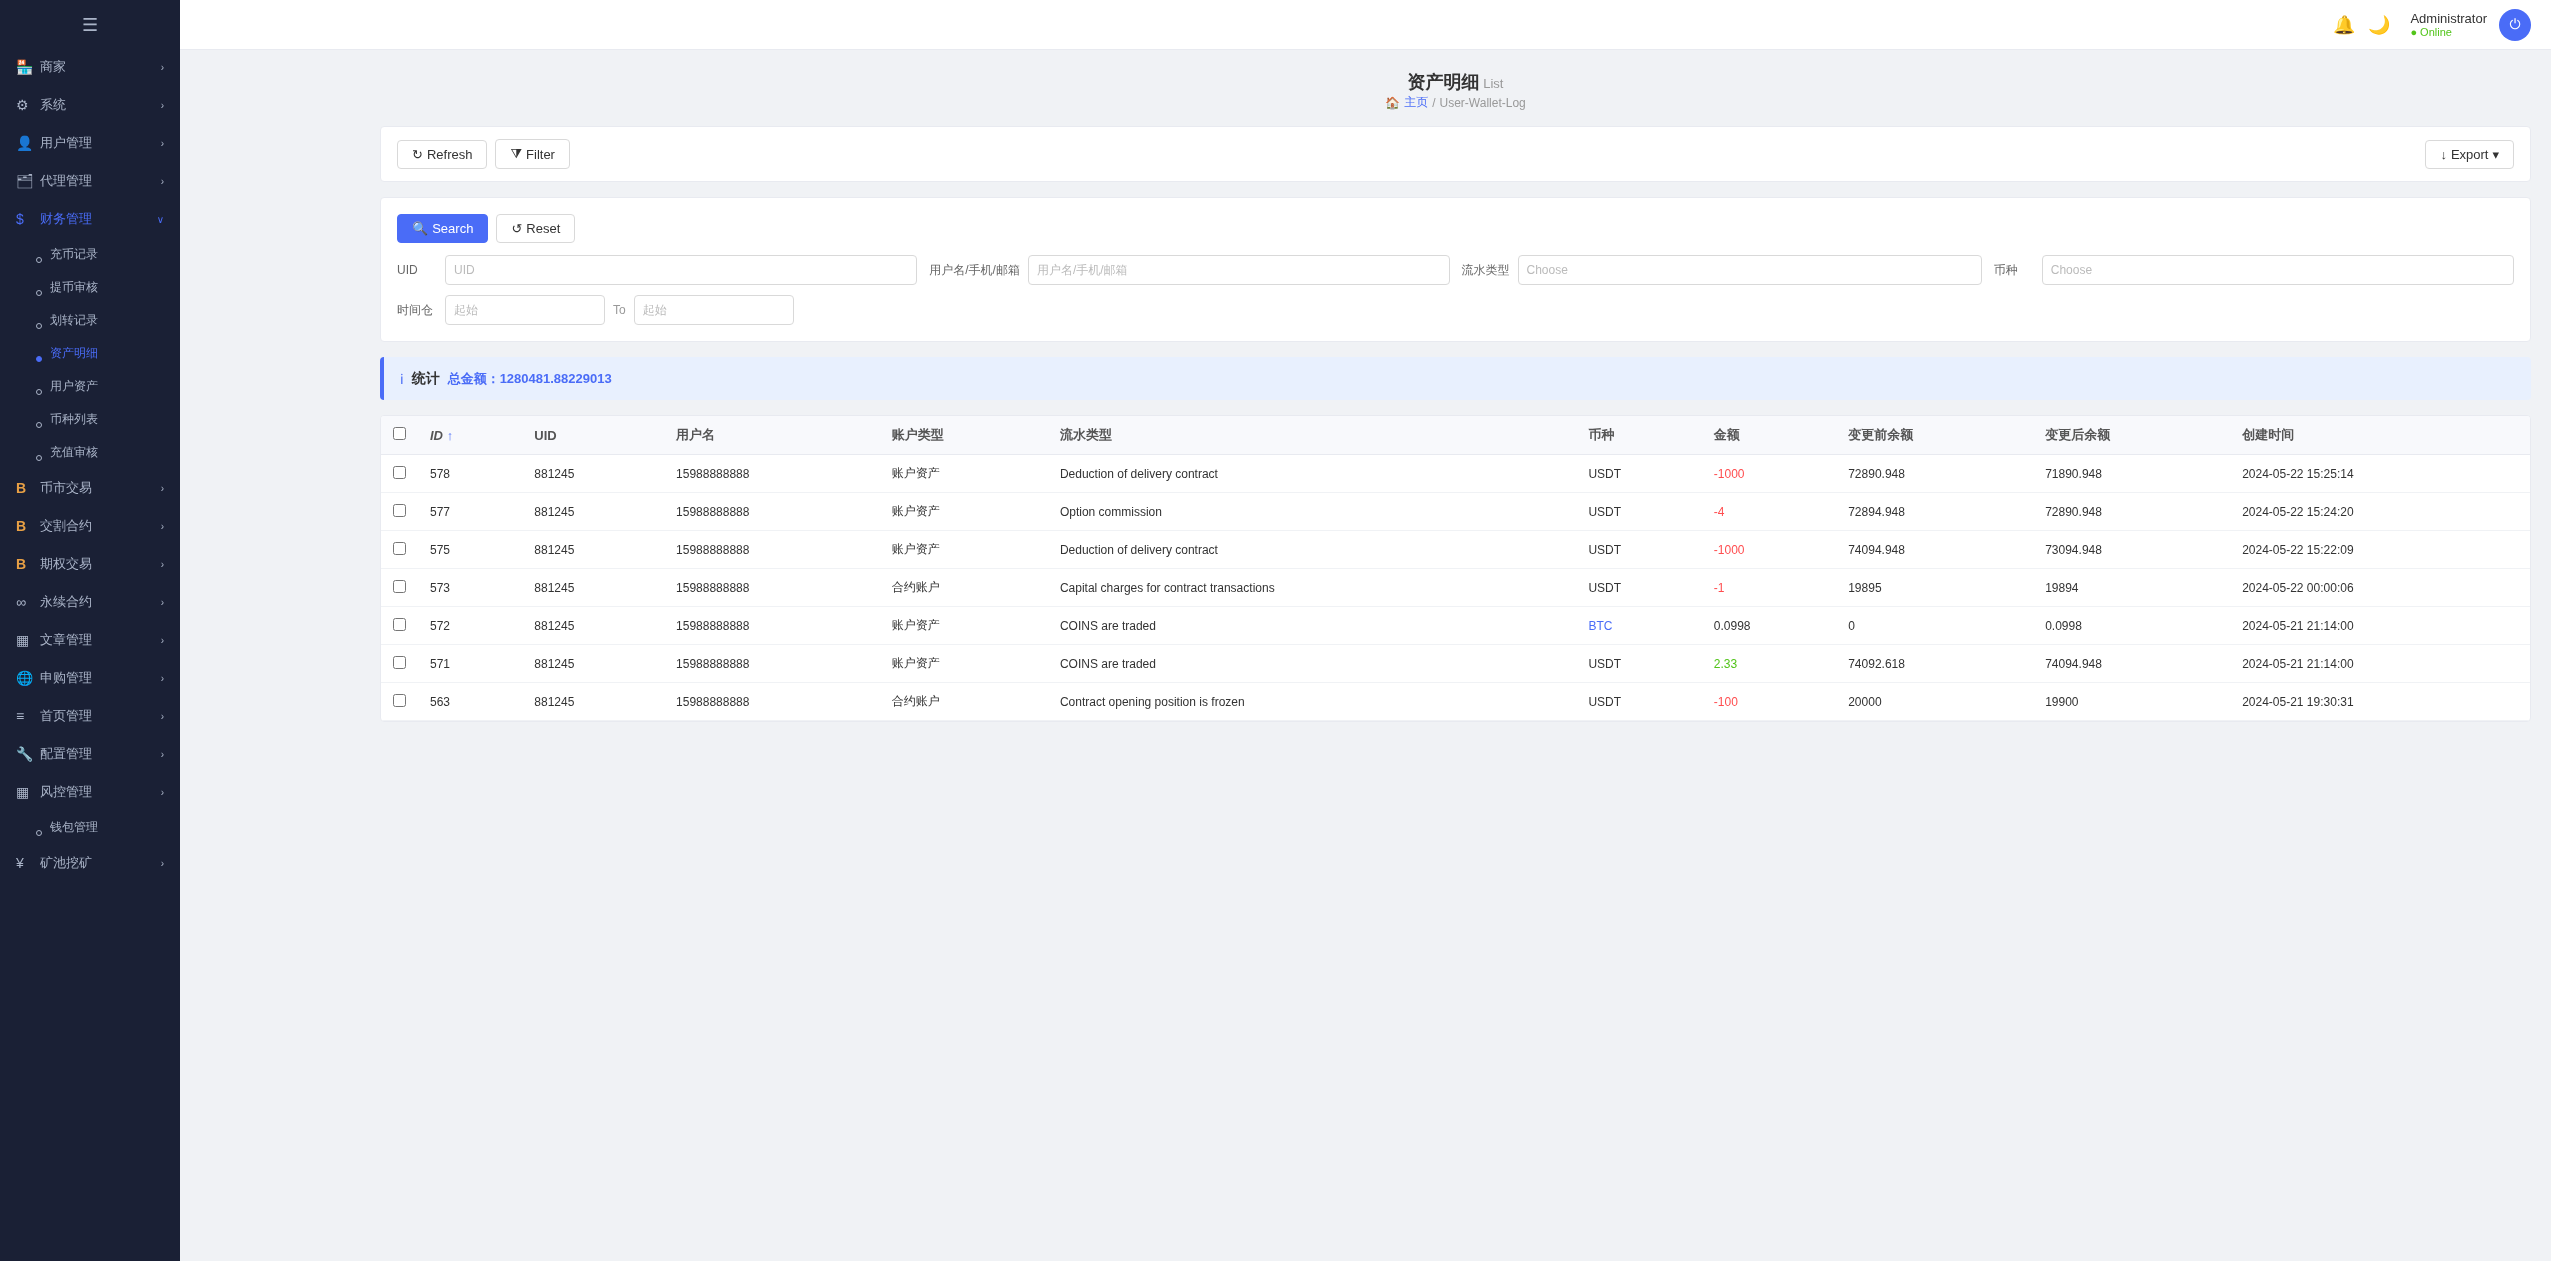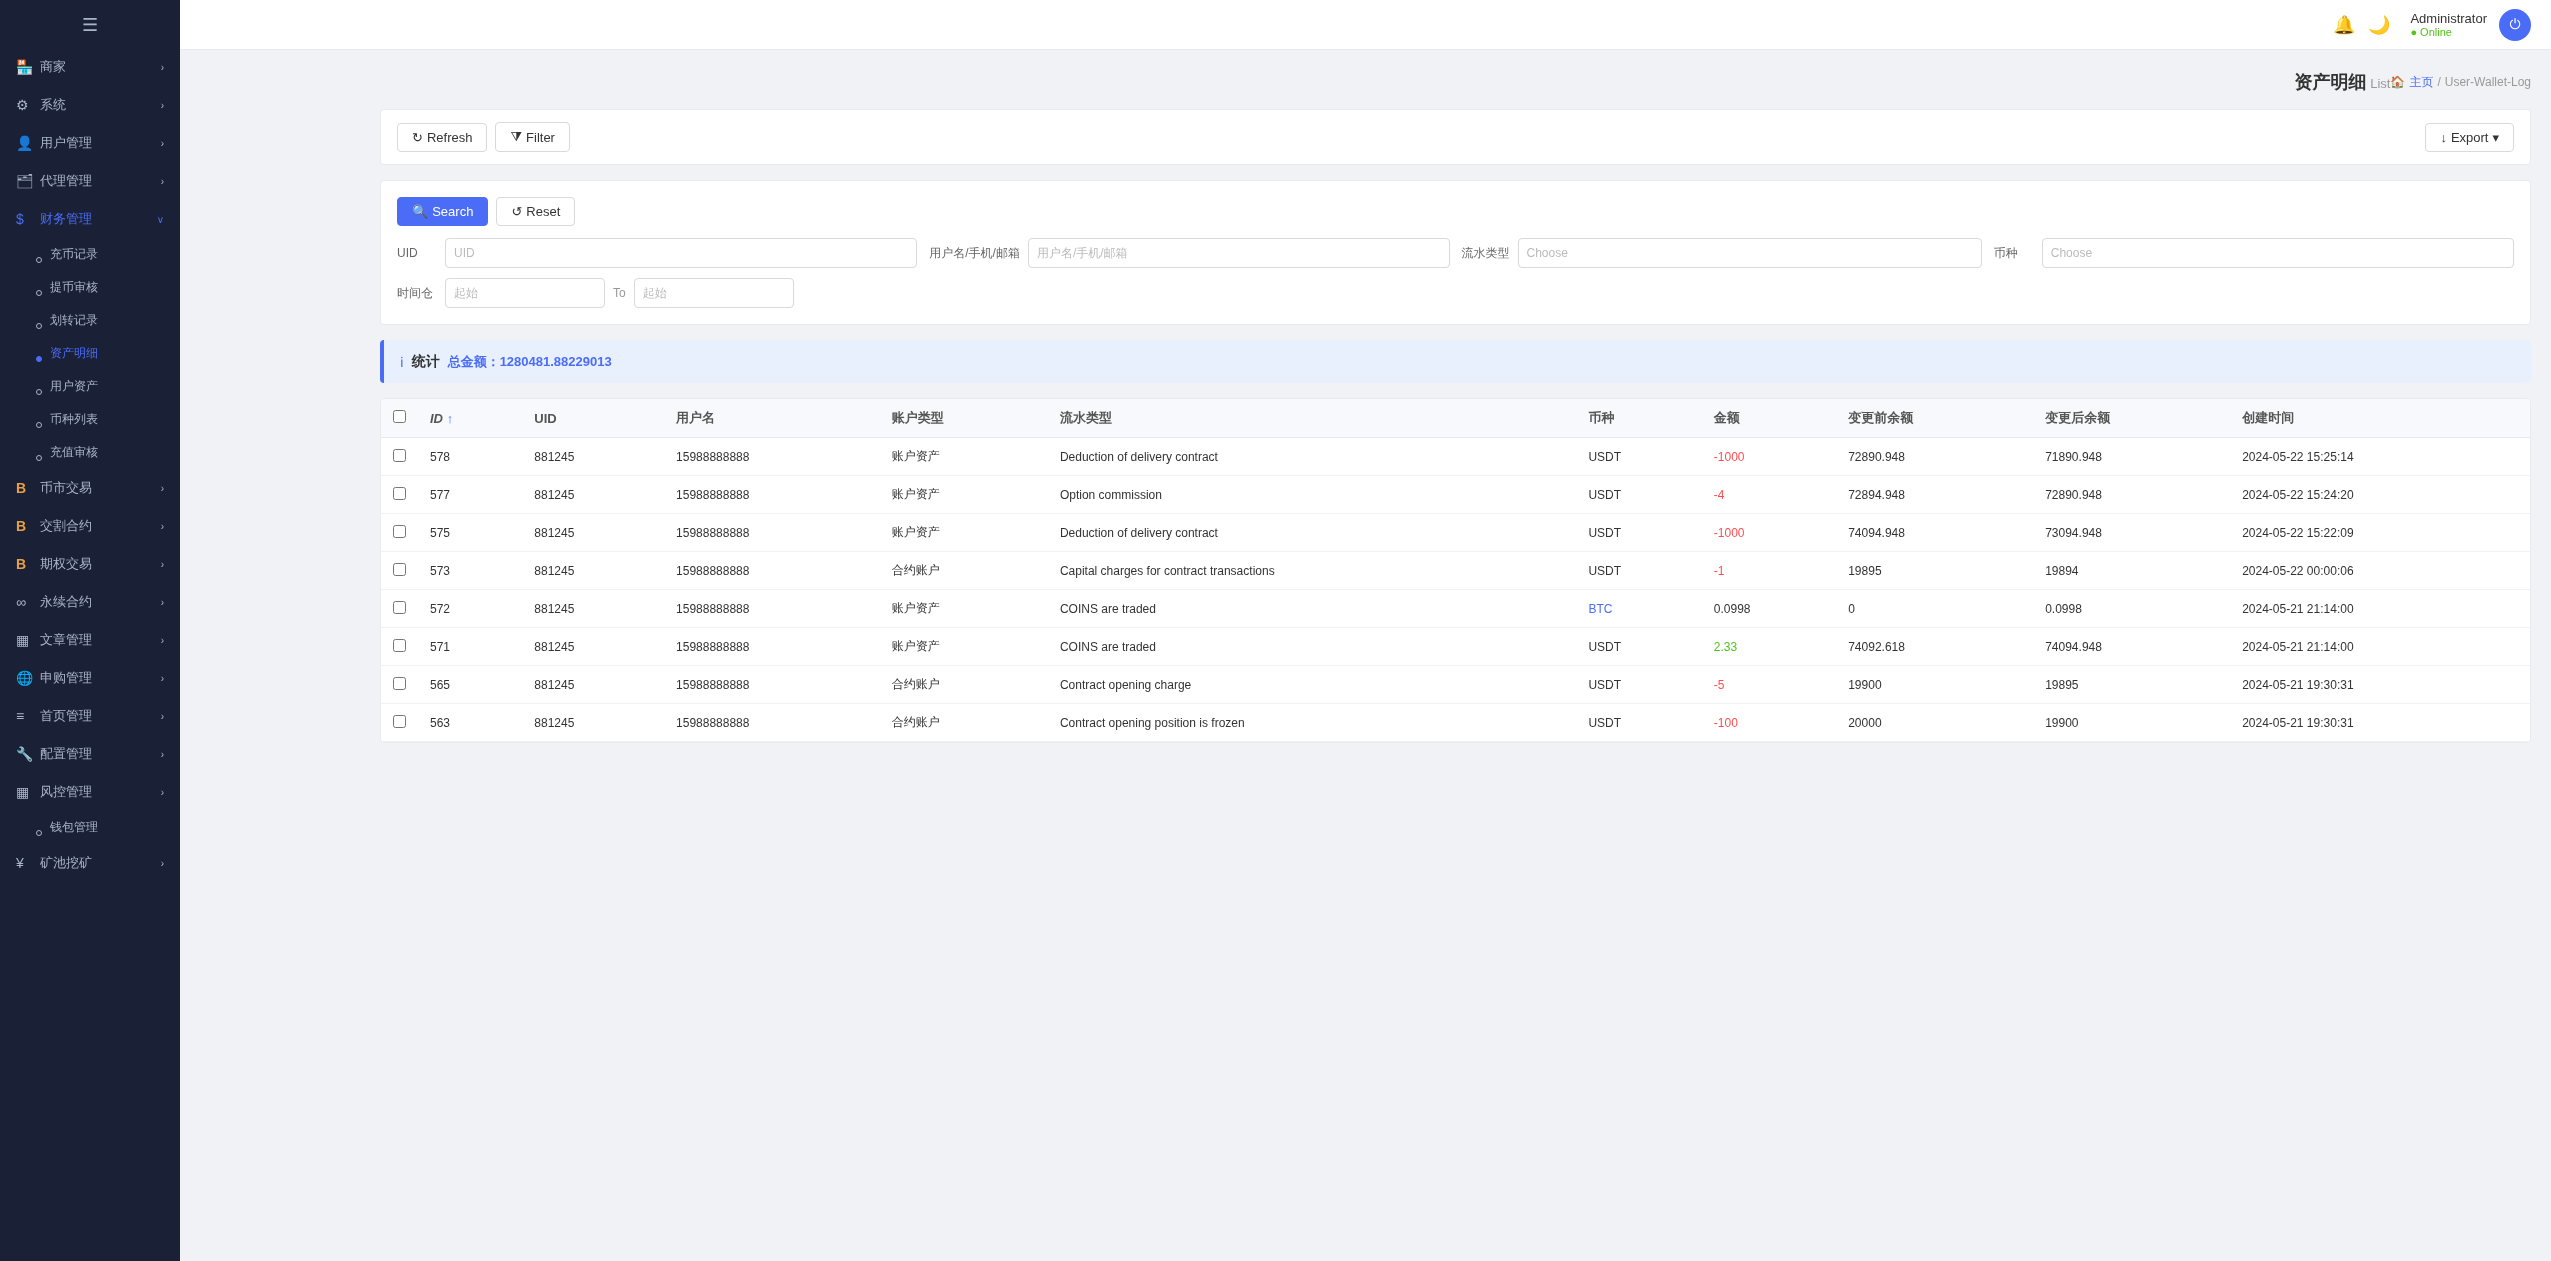--- a/index.html
+++ b/index.html
@@ -26,21 +26,21 @@
     .hamburger { color: #aab4c8; font-size: 18px; cursor: pointer; }
     .topbar-icons { display: flex; align-items: center; gap: 12px; }
     .topbar-icon { font-size: 18px; color: #666; cursor: pointer; }
     .user-info { display: flex; align-items: center; gap: 6px; margin-left: 8px; }
     .user-avatar { width: 32px; height: 32px; background: #4a6cf7; border-radius: 50%; display: flex; align-items: center; justify-content: center; color: white; font-size: 14px; cursor: pointer; }
 
     
     .main { margin-left: 180px; margin-top: 50px; flex: 1; overflow-y: auto; padding: 20px; background: #f0f2f5; min-height: calc(100vh - 50px); }
 
     
-    .page-header { display: flex; align-items: center; justify-content: flex-end; margin-bottom: 15px; }
+    .page-header { display: flex; align-items: center; justify-content: flex-start; margin-bottom: 15px; flex-direction: column; }
     .page-title { font-size: 18px; font-weight: 600; color: #333; }
     .breadcrumb { font-size: 12px; color: #999; display: flex; align-items: center; gap: 4px; }
     .breadcrumb a { color: #4a6cf7; cursor: pointer; }
 
     
     .toolbar { display: flex; align-items: center; gap: 8px; margin-bottom: 15px; background: #fff; padding: 12px 16px; border-radius: 4px; border: 1px solid #e8eaf0; }
     .btn { display: inline-flex; align-items: center; gap: 4px; padding: 6px 14px; border-radius: 4px; font-size: 13px; cursor: pointer; border: 1px solid #d9d9d9; background: #fff; color: #333; }
     .btn-primary { background: #4a6cf7; color: #fff; border-color: #4a6cf7; }
 
     
@@ -404,35 +404,20 @@
       <td class="">USDT</td>
       <td class="positive">2.33</td>
       <td>74092.618</td>
       <td>74094.948</td>
       <td>2024-05-21 21:14:00</td>
     </tr>
           <tr>
       <td class="checkbox-cell">
         <input type="checkbox" class="row-checkbox" style="">
       </td>
-      <td>565</td>
-      <td>881245</td>
-      <td>15988888888</td>
-      <td>合约账户</td>
-      <td>Contract opening charge</td>
-      <td class="">USDT</td>
-      <td class="negative">-5</td>
-      <td>19900</td>
-      <td>19895</td>
-      <td>2024-05-21 19:30:31</td>
-    </tr>
-          <tr>
-      <td class="checkbox-cell">
-        <input type="checkbox" class="row-checkbox" style="">
-      </td>
       <td>563</td>
       <td>881245</td>
       <td>15988888888</td>
       <td>合约账户</td>
       <td>Contract opening position is frozen</td>
       <td class="">USDT</td>
       <td class="negative">-100</td>
       <td>20000</td>
       <td>19900</td>
       <td>2024-05-21 19:30:31</td>

